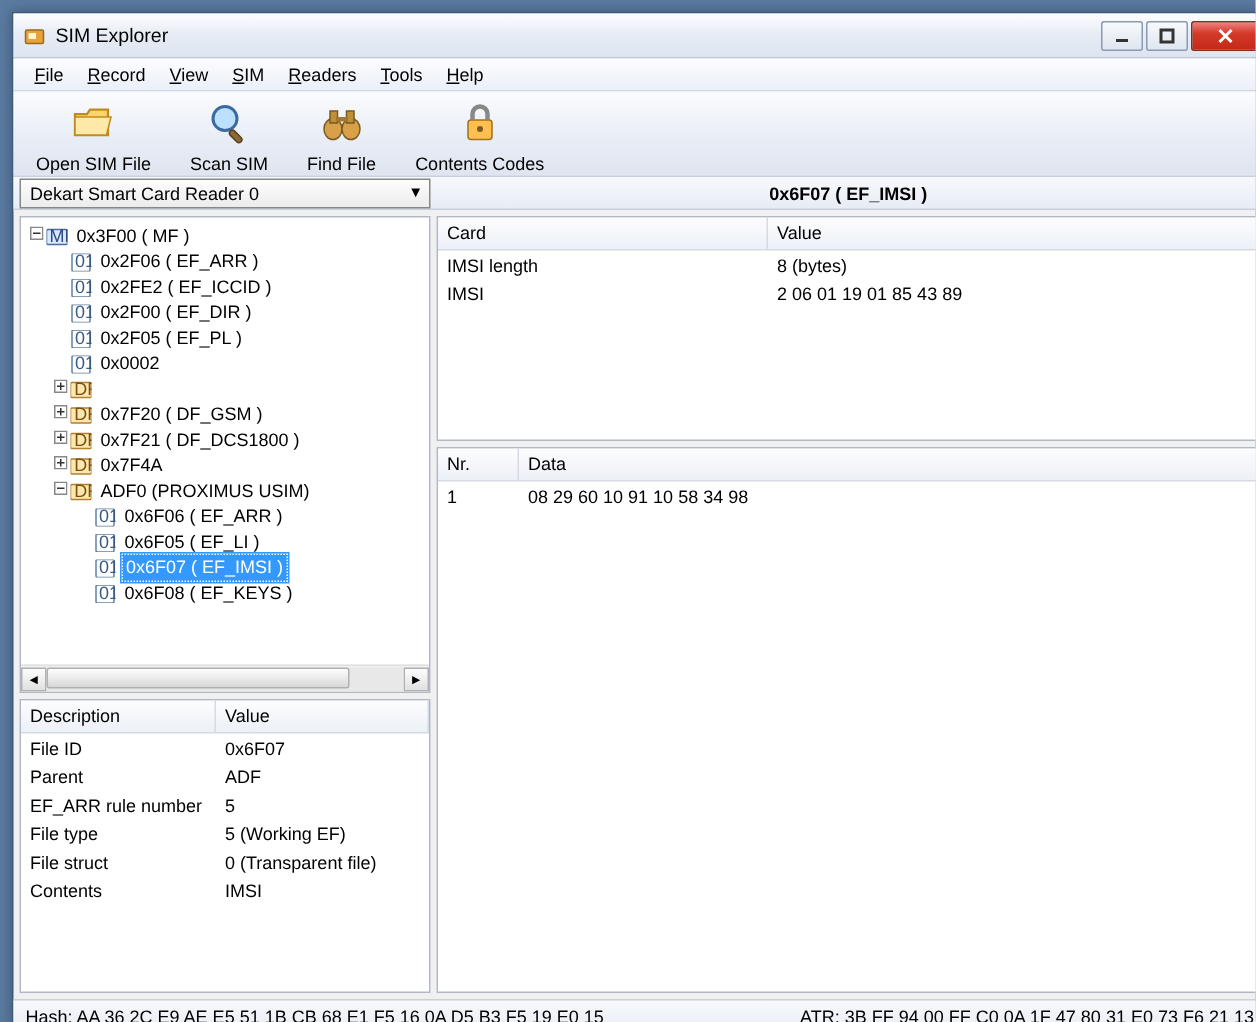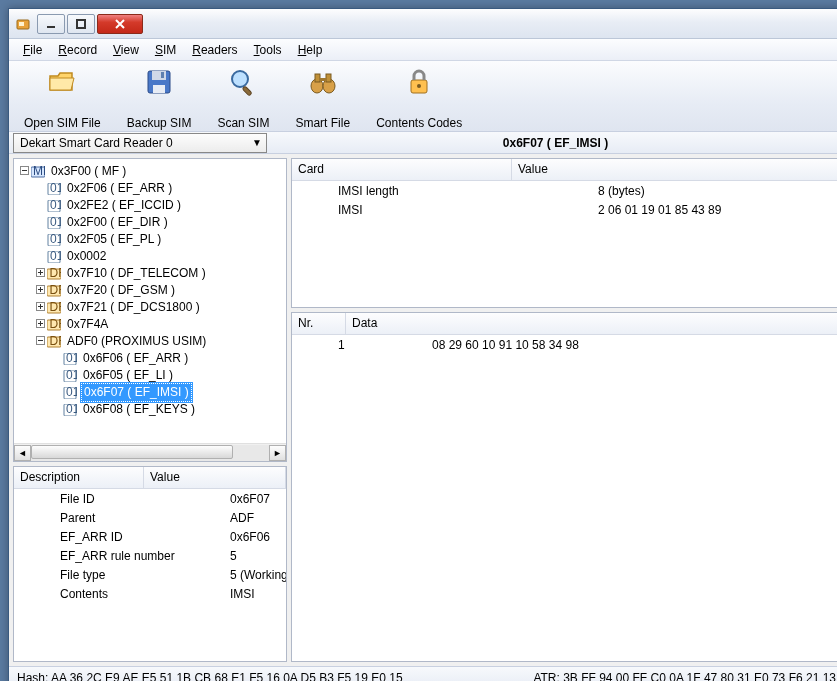--- a/index.html
+++ b/index.html
@@ -15,24 +15,24 @@
 .winbtn.close svg { width:12px; height:12px; }
 .winbtn svg { width:12px; height:12px; }
 
 .menubar { height: 22px; background: linear-gradient(#fcfdff,#ebeff7); display: flex; align-items: center; padding: 0 6px; border-bottom: 1px solid #d0d7e5; }
 .menubar span { padding: 2px 8px; cursor: default; }
 .menubar span u { text-decoration: underline; }
 
 .toolbar { background: linear-gradient(#fbfcfe,#e7ecf5 60%,#dfe5f0); border-bottom: 1px solid #c8d0e0; padding: 2px 4px 0; display: flex; gap: 4px; }
 .toolbtn { display: flex; flex-direction: column; align-items: center; padding: 2px 10px 0; border: 1px solid transparent; border-radius: 3px; cursor: default;}
 .toolbtn .ico { width: 32px; height: 32px; display:flex; align-items:center; justify-content:center; }
-.toolbtn .lbl { margin-top: 18px; white-space: nowrap; }
+.toolbtn .lbl { margin-top: 4px; white-space: nowrap; }
 
 .readerrow { height: 22px; display: flex; align-items: center; background: linear-gradient(#f7f9fc,#e7ecf5); border-bottom: 1px solid #c8d0e0; }
-.reader-select { width: 254px; height: 20px; border:1px solid #888; background: linear-gradient(#fdfdfd,#ececec); display:flex; align-items:center; justify-content:space-between; padding:0 4px 0 6px; margin-left:4px;}
+.reader-select { width: 274px; height: 20px; border:1px solid #888; background: linear-gradient(#fdfdfd,#ececec); display:flex; align-items:center; justify-content:space-between; padding:0 4px 0 6px; margin-left:4px;}
 .reader-select .arrow { font-size:10px;}
 .current-path { flex:1; text-align:center; font-weight:bold; }
 
 .mainarea { flex:1; display:flex; padding: 4px; gap:4px; min-height:0;}
 .leftcol { width: 274px; display:flex; flex-direction:column; gap:4px; min-height:0;}
 .panel { border:1px solid #b0b8c8; background:#fff; }
 .treepanel { flex:1; overflow:hidden; position:relative; display:flex; flex-direction:column;}
 .tree { flex:1; overflow:hidden; padding: 4px 0 0 4px; line-height:17px;}
 .tree .row { display:flex; align-items:center; height:17px; white-space:nowrap; }
 .tree .row .exp { width:12px; text-align:center; color:#555; font-size:10px; cursor:default;}
@@ -44,21 +44,21 @@
 .tree .indent2 { padding-left: 32px; }
 .hscroll { height:18px; border-top:1px solid #e0e0e0; display:flex; align-items:center; background:#f0f0f0;}
 .hscroll .arrow { width:17px; height:16px; border:1px solid #b0b0b0; background:linear-gradient(#fdfdfd,#e0e0e0); display:flex; align-items:center; justify-content:center; font-size:9px;}
 .hscroll .track { flex:1; height:16px; background:#e8e8e8; position:relative;}
 .hscroll .thumb { position:absolute; left:0; top:0; height:14px; width:85%; border:1px solid #b0b0b0; background:linear-gradient(#fdfdfd,#d8d8d8); border-radius:2px;}
 
 .descpanel { height:196px; overflow:hidden;}
 .tablehead { display:flex; background: linear-gradient(#fdfdfe,#ecf0f7); border-bottom:1px solid #d5dae5; height:22px;}
 .tablehead .col { padding: 3px 6px; border-right:1px solid #d5dae5;}
 .tbody .trow { display:flex; height:19px; align-items:center;}
-.tbody .trow .cell { padding: 0 6px; overflow:hidden; white-space:nowrap;margin-left:40px;}
+.tbody .trow .cell { padding: 0 6px; overflow:hidden; white-space:nowrap;}
 
 .rightcol { flex:1; display:flex; flex-direction:column; gap:4px; min-height:0;}
 .fieldspanel { height:150px; overflow:hidden;}
 .datapanel { flex:1; overflow:hidden;}
 
 .statusbar { height:22px; background: linear-gradient(#f7f9fc,#e7ecf5); border-top:1px solid #c8d0e0; display:flex; align-items:center; padding:0 8px; gap:4px;}
 .statusbar .spacer { flex:1; }
 .statusbar .seg { white-space:nowrap; overflow:hidden;}
 
 
@@ -71,20 +71,21 @@
 
 <div class="window">
 
   <div class="titlebar">
     <span class="icon-slot">
       <svg viewBox="0 0 16 16">
           <rect x="2" y="4" width="12" height="9" rx="1" fill="#e8a23a" stroke="#9a6a1a"></rect>
           <rect x="4" y="6" width="5" height="4" fill="#fff3d0"></rect>
         </svg>
     </span>
+    <span class="title">SIM Explorer</span>
     <div class="winbtn-group">
       <div class="winbtn">
           <svg viewBox="0 0 12 12">
             <rect x="2" y="8" width="8" height="2" fill="#333"></rect>
           </svg>
         </div>
       <div class="winbtn">
           <svg viewBox="0 0 12 12">
             <rect x="2" y="2" width="8" height="8" fill="none" stroke="#333" stroke-width="2"></rect>
           </svg>
@@ -113,48 +114,37 @@
           <svg width="32" height="32" viewBox="0 0 32 32">
             <path d="M4 10 L12 10 L14 7 L26 7 L26 24 L4 24 Z" fill="#ffd46b" stroke="#c08a20" stroke-width="1.5"></path>
             <path d="M4 12 L28 12 L25 24 L4 24 Z" fill="#ffe9a8" stroke="#c08a20"></path>
           </svg>
         </div>
         <div class="lbl">Open SIM File</div>
       </div>
       <div class="toolbtn">
         <div class="ico">
           <svg width="32" height="32" viewBox="0 0 32 32">
-            <rect x="5" y="5" width="22" height="22" rx="2" fill="#4a78c8" stroke="#2a4a88"></rect>
-            <rect x="9" y="5" width="14" height="9" fill="#d0d8e8"></rect>
-            <rect x="10" y="19" width="12" height="8" fill="#e8ecf5"></rect>
-            <rect x="18" y="6" width="3" height="6" fill="#6080b0"></rect>
-          </svg>
-        </div>
-        <div class="lbl">Backup SIM</div>
-      </div>
-      <div class="toolbtn">
-        <div class="ico">
-          <svg width="32" height="32" viewBox="0 0 32 32">
             <circle cx="13" cy="13" r="8" fill="#bde0ff" stroke="#3a6aa0" stroke-width="2"></circle>
             <rect x="18" y="20" width="10" height="4" rx="2" transform="rotate(45 18 20)" fill="#8a6a3a" stroke="#5a4020"></rect>
           </svg>
         </div>
         <div class="lbl">Scan SIM</div>
       </div>
       <div class="toolbtn">
         <div class="ico">
           <svg width="32" height="32" viewBox="0 0 32 32">
             <ellipse cx="10" cy="20" rx="6" ry="7" fill="#d8a048" stroke="#7a5a20"></ellipse>
             <ellipse cx="22" cy="20" rx="6" ry="7" fill="#d8a048" stroke="#7a5a20"></ellipse>
             <rect x="8" y="8" width="5" height="8" fill="#c09038" stroke="#7a5a20"></rect>
             <rect x="19" y="8" width="5" height="8" fill="#c09038" stroke="#7a5a20"></rect>
             <rect x="12" y="12" width="8" height="3" fill="#a07830"></rect>
           </svg>
         </div>
-        <div class="lbl">Smart File</div>
+        <div class="lbl">Find File</div>
       </div>
       <div class="toolbtn">
         <div class="ico">
           <svg width="32" height="32" viewBox="0 0 32 32">
             <rect x="8" y="14" width="16" height="13" rx="2" fill="#ffc050" stroke="#a07020"></rect>
             <path d="M11 14 V10 a5 5 0 0 1 10 0 V14" fill="none" stroke="#888" stroke-width="3"></path>
             <circle cx="16" cy="20" r="2" fill="#7a5a20"></circle>
           </svg>
         </div>
         <div class="lbl">Contents Codes</div>
@@ -240,21 +230,20 @@
               <span class="exp"><svg width="9" height="9" viewBox="0 0 9 9">
                   <rect x="0.5" y="0.5" width="8" height="8" fill="#fff" stroke="#888"></rect>
                   <path d="M4.5 2 V7 M2 4.5 H7" stroke="#333"></path>
                 </svg></span>
               <span class="ico">
                 <svg class="ic-df" viewBox="0 0 14 12">
                   <rect x="0" y="1" width="14" height="10" rx="1" fill="#ffe8b0" stroke="#b08030"></rect>
                   <text x="2.5" y="9" font-size="6" fill="#7a5010">DF</text>
                 </svg>
               </span>
-              <span class="txt">0x7F10 ( DF_TELECOM )</span>
             </div>
             <div class="row indent1">
               <span class="exp"><svg width="9" height="9" viewBox="0 0 9 9">
                   <rect x="0.5" y="0.5" width="8" height="8" fill="#fff" stroke="#888"></rect>
                   <path d="M4.5 2 V7 M2 4.5 H7" stroke="#333"></path>
                 </svg></span>
               <span class="ico">
                 <svg class="ic-df" viewBox="0 0 14 12">
                   <rect x="0" y="1" width="14" height="10" rx="1" fill="#ffe8b0" stroke="#b08030"></rect>
                   <text x="2.5" y="9" font-size="6" fill="#7a5010">DF</text>
@@ -358,30 +347,30 @@
         <div class="tbody" id="descbody">
             <div class="trow">
               <div class="cell" style="width:130px">File ID</div>
               <div class="cell" style="flex:1">0x6F07</div>
             </div>
             <div class="trow">
               <div class="cell" style="width:130px">Parent</div>
               <div class="cell" style="flex:1">ADF</div>
             </div>
             <div class="trow">
-              <div class="cell" style="width:130px">EF_ARR ID</div>
-              <div class="cell" style="flex:1">0x6F06</div>
-            </div>
-            <div class="trow">
               <div class="cell" style="width:130px">EF_ARR rule number</div>
               <div class="cell" style="flex:1">5</div>
             </div>
             <div class="trow">
               <div class="cell" style="width:130px">File type</div>
               <div class="cell" style="flex:1">5 (Working EF)</div>
+            </div>
+            <div class="trow">
+              <div class="cell" style="width:130px">File struct</div>
+              <div class="cell" style="flex:1">0 (Transparent file)</div>
             </div>
             <div class="trow">
               <div class="cell" style="width:130px">Contents</div>
               <div class="cell" style="flex:1">IMSI</div>
             </div>
           </div>
       </div>
     </div>
     <div class="rightcol">
       <div class="panel fieldspanel">

